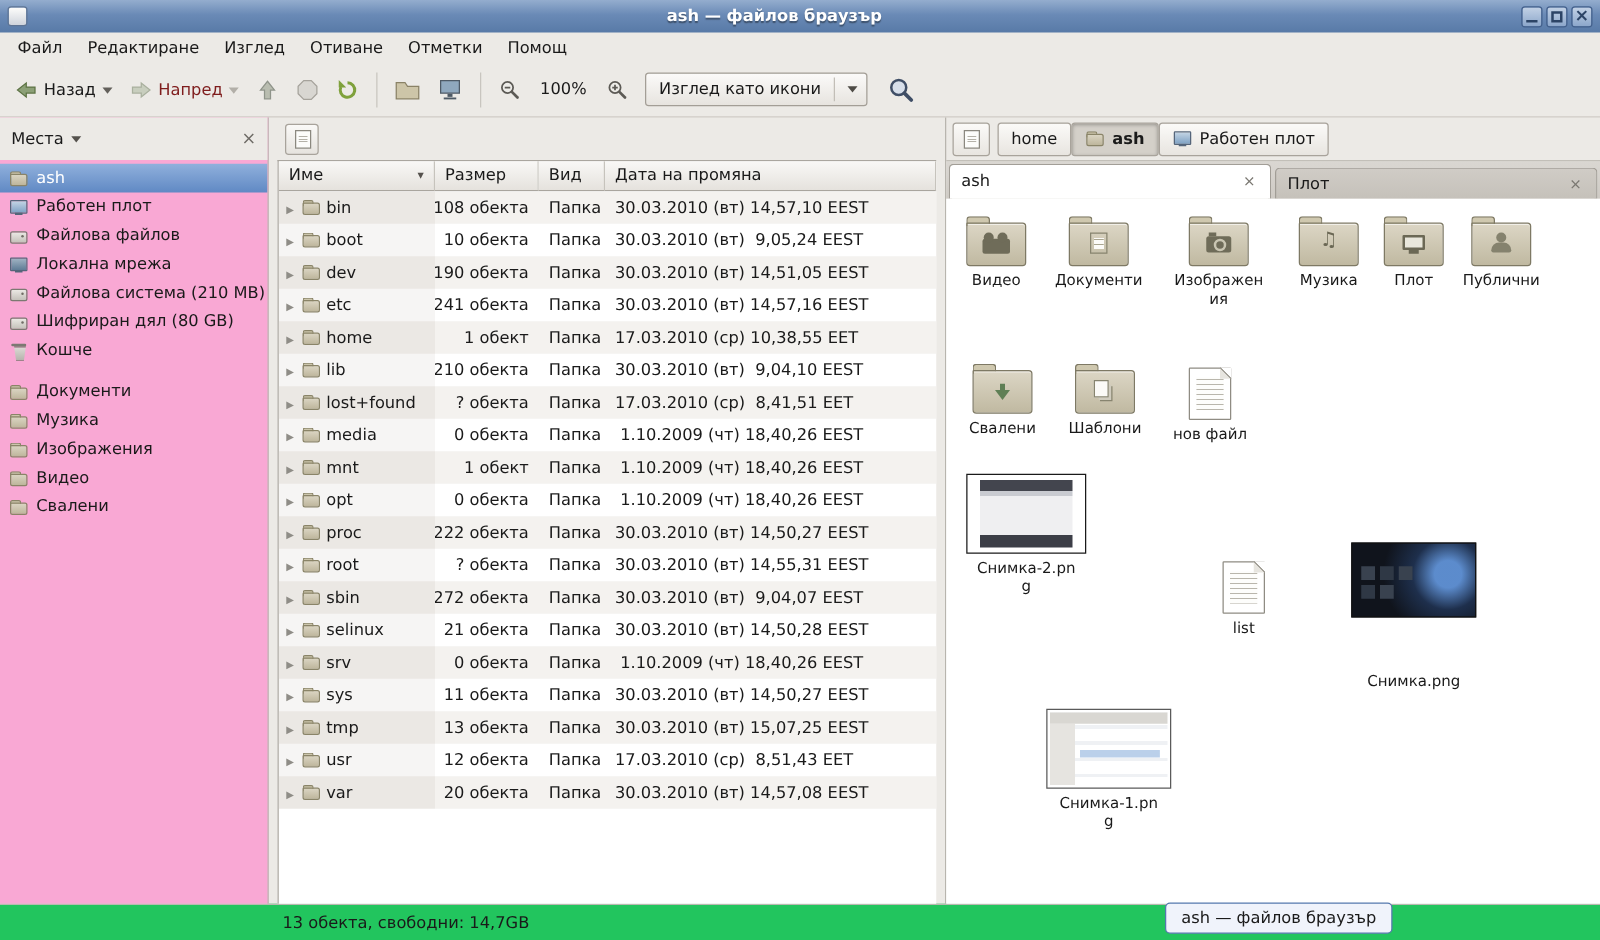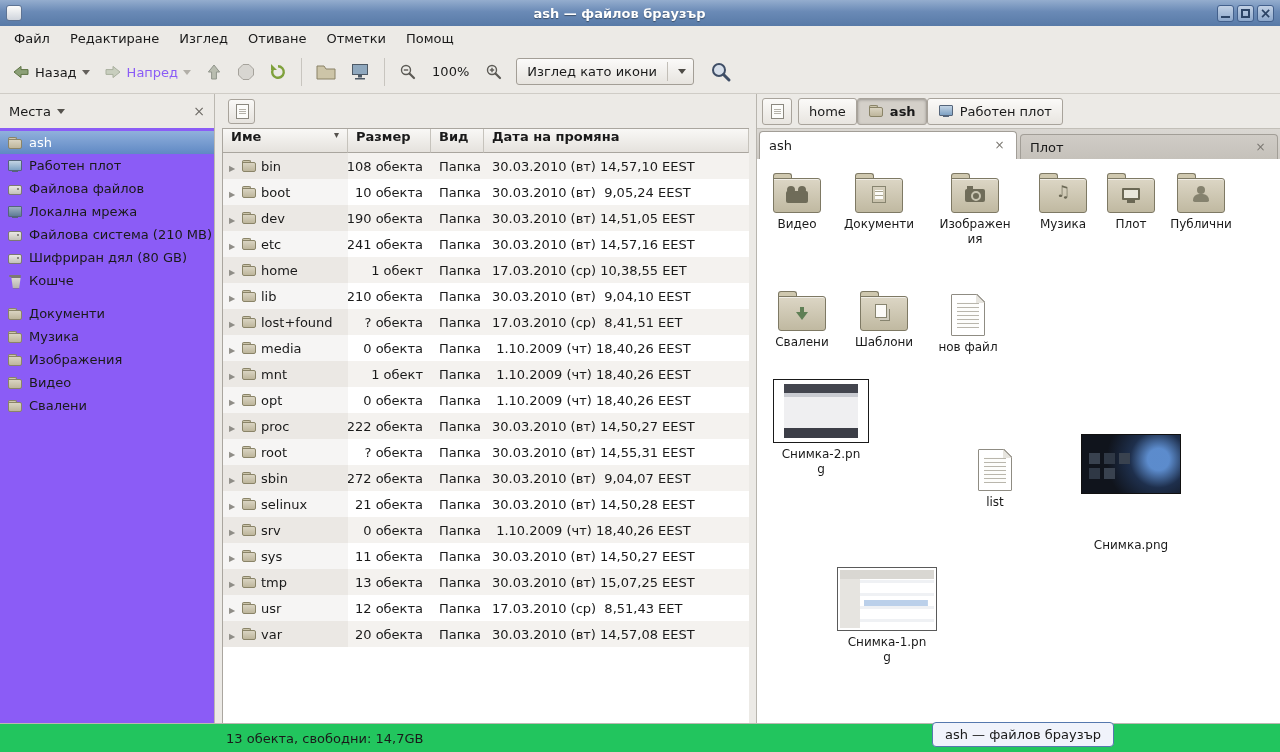--- a/index.html
+++ b/index.html
@@ -17,21 +17,21 @@
 .winbtn.close::after{content:"×";position:absolute;left:0;right:0;top:-1px;text-align:center;font-weight:bold;color:#2C4466;font-size:14px;line-height:17px}
 
 
 .menubar{height:24px;display:flex;align-items:center;padding:0 4px}
 .menu-item{padding:3px 10px}
 
 
 .toolbar{height:44px;display:flex;align-items:center;padding:0 6px;gap:2px;border-bottom:1px solid #CFCCC6}
 .tbtn{display:flex;align-items:center;gap:5px;padding:5px 6px;border-radius:3px}
 .tbtn .lbl{padding-top:1px}
-.tbtn.disabled{color:#8b5cf6}
+.tbtn.disabled{color:#7f1d1d}
 .dd{width:0;height:0;border:4px solid transparent;border-top:5px solid #63605B;margin-top:5px}
 .dd.pale{border-top-color:#B2AFA8}
 .tsep{width:1px;height:28px;background:#C8C5BF;margin:0 6px}
 .zoomlabel{padding:0 8px}
 .combo{display:flex;align-items:center;height:27px;border:1px solid #A39E96;border-radius:3px;background:linear-gradient(#FBFAF9,#E7E4DF);padding:0 7px 0 10px;gap:10px;margin-left:6px}
 .combo .sep{width:1px;height:19px;background:#C2BEB7}
 .combo .arr{width:0;height:0;border:4px solid transparent;border-top:5px solid #4E4B46;margin-top:4px}
 
 
 .mi{width:16px;height:16px;position:relative;flex:0 0 16px;display:inline-block}
@@ -45,37 +45,37 @@
 .mi.i-trash::after{content:"";position:absolute;left:3px;top:4px;width:10px;height:10px;background:linear-gradient(#DBD9D4,#B7B4AD);border:1px solid #7C7972;clip-path:polygon(10% 0,90% 0,76% 100%,24% 100%)}
 .mi.i-trash::before{content:"";position:absolute;left:2px;top:2px;width:12px;height:2px;background:#7C7972;border-radius:1px}
 .mi.i-note::after{content:"";position:absolute;left:2px;top:1px;width:11px;height:13px;background:#FCFCFA;border:1px solid #8B887F}
 .mi.i-note::before{content:"";position:absolute;left:5px;top:5px;width:7px;height:7px;background:repeating-linear-gradient(rgba(0,0,0,0) 0 1px,#B4B1A8 1px 2px);z-index:1}
 
 
 .main{display:flex;height:629px}
 .gutter{width:7px}
 
 
-.sidebar{width:215px;display:flex;flex-direction:column;border-right:1px solid #BBB8B1;background:#8b5cf6}
+.sidebar{width:215px;display:flex;flex-direction:column;border-right:1px solid #BBB8B1;background:#f9a8d4}
 .side-head{height:34px;display:flex;align-items:center;padding:0 9px;gap:6px;background:#ECEAE6}
 .side-arr{width:0;height:0;border:4px solid transparent;border-top:5px solid #55524D;margin-top:5px}
 .side-close{margin-left:auto;color:#6E6B66;font-size:14px;line-height:14px}
 .side-close::before{content:"×"}
 .side-scroll{flex:1;padding-top:3px;overflow:hidden}
 .side-item{height:23px;display:flex;align-items:center;gap:6px;padding:0 7px;white-space:nowrap}
 .side-item.selected{background:linear-gradient(#90B0DC,#6089C4);color:#fff}
 .side-sep{height:10px}
 
 
 .middle{width:527px;display:flex;flex-direction:column}
 .mini-tb{height:34px;display:flex;align-items:center;padding:0 6px}
 .mini-btn{width:27px;height:25px;border:1px solid #A8A39B;border-radius:3px;background:linear-gradient(#FAF9F7,#E6E3DE);display:flex;align-items:center;justify-content:center}
 .tree{flex:1;background:#fff;display:flex;flex-direction:column;border-top:1px solid #AAA69F;border-left:1px solid #AAA69F;overflow:hidden}
 .thead{display:flex;height:24px;flex:0 0 24px}
-.th{background:linear-gradient(#F9F8F6,#E5E2DD);border-right:1px solid #C6C3BC;border-bottom:1px solid #A9A59E;display:flex;align-items:flex-start;padding:0 8px;font-weight:bold}
+.th{background:linear-gradient(#F9F8F6,#E5E2DD);border-right:1px solid #C6C3BC;border-bottom:1px solid #A9A59E;display:flex;align-items:center;padding:0 8px;font-weight:normal}
 .th .sort{margin-left:auto;color:#55524D;font-size:10px}
 .th .sort::before{content:"▾"}
 .w-name{width:125px;flex:0 0 125px}
 .w-size{width:83px;flex:0 0 83px}
 .w-type{width:53px;flex:0 0 53px}
 .w-date{flex:1}
 .rows{flex:1;overflow:hidden}
 .trow{display:flex;height:26px;align-items:stretch}
 .trow:nth-child(odd){background:#F4F2EF}
 .td{display:flex;align-items:center;padding:0 8px;white-space:pre;overflow:hidden}

